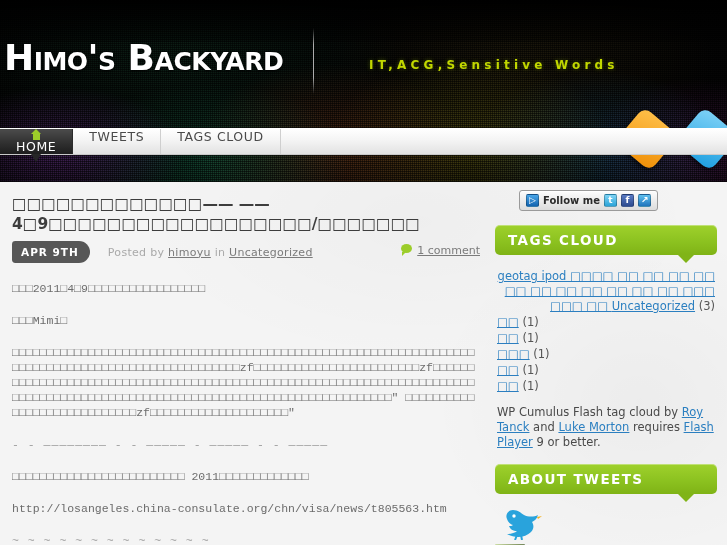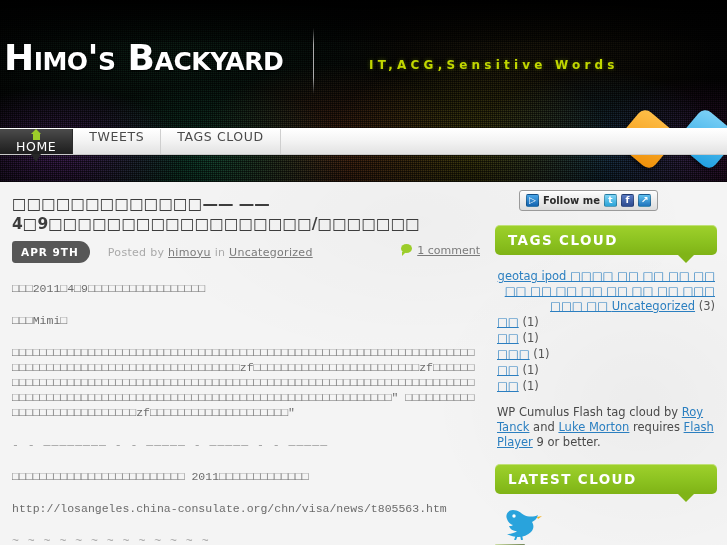--- a/index.html
+++ b/index.html
@@ -358,21 +358,21 @@
           <div class="tag-row"><a href="#">□□</a><span> (1)</span></div>
           <div class="tag-row"><a href="#">□□□</a><span> (1)</span></div>
           <div class="tag-row"><a href="#">□□</a><span> (1)</span></div>
           <div class="tag-row"><a href="#">□□</a><span> (1)</span></div>
 
           <div class="note"><span>WP Cumulus Flash tag cloud by </span><a href="#">Roy Tanck</a><span> and </span><a href="#">Luke Morton</a><span> requires </span><a href="#">Flash Player</a><span> 9 or better.</span></div>
         </div>
       </div>
 
       <div class="widget">
-        <div class="widget-head">LATEST CLOUD</div>
+        <div class="widget-head">ABOUT TWEETS</div>
         <div id="tweet-area">
           <svg id="twitter-bird" viewBox="0 0 44 34">
             <path d="M6 13 C4 9 7 4 12 4 C17 4 20 7 23 9 C27 11 33 11 37 9 C36 13 33 15 31 16 C33 19 33 23 30 26 C27 29 22 31 17 31 C13 31 9 30 6 28 C10 28 14 27 16 25 C12 25 9 23 8 20 C10 20 11 20 12 19 C9 18 7 16 6 13 Z" fill="#29a3dc"></path>
             <path d="M16 29 L14 34 M20 29 L21 34" stroke="#29a3dc" stroke-width="2" fill="none"></path>
             <path d="M36 11 L41 10 L37 13 Z" fill="#f4b223"></path>
             <circle cx="13" cy="10" r="1.7" fill="#ffffff"></circle>
           </svg>
           <div id="tweet-item">
             <div id="tweet-avatar"></div>
             <div id="tweet-text"><a href="#">@himoyu</a><span> □□□□□□□□□□□□□□□□□□□□□□□□□□□□□/BN□□□□□□□□□□□□□□□□□</span></div>

